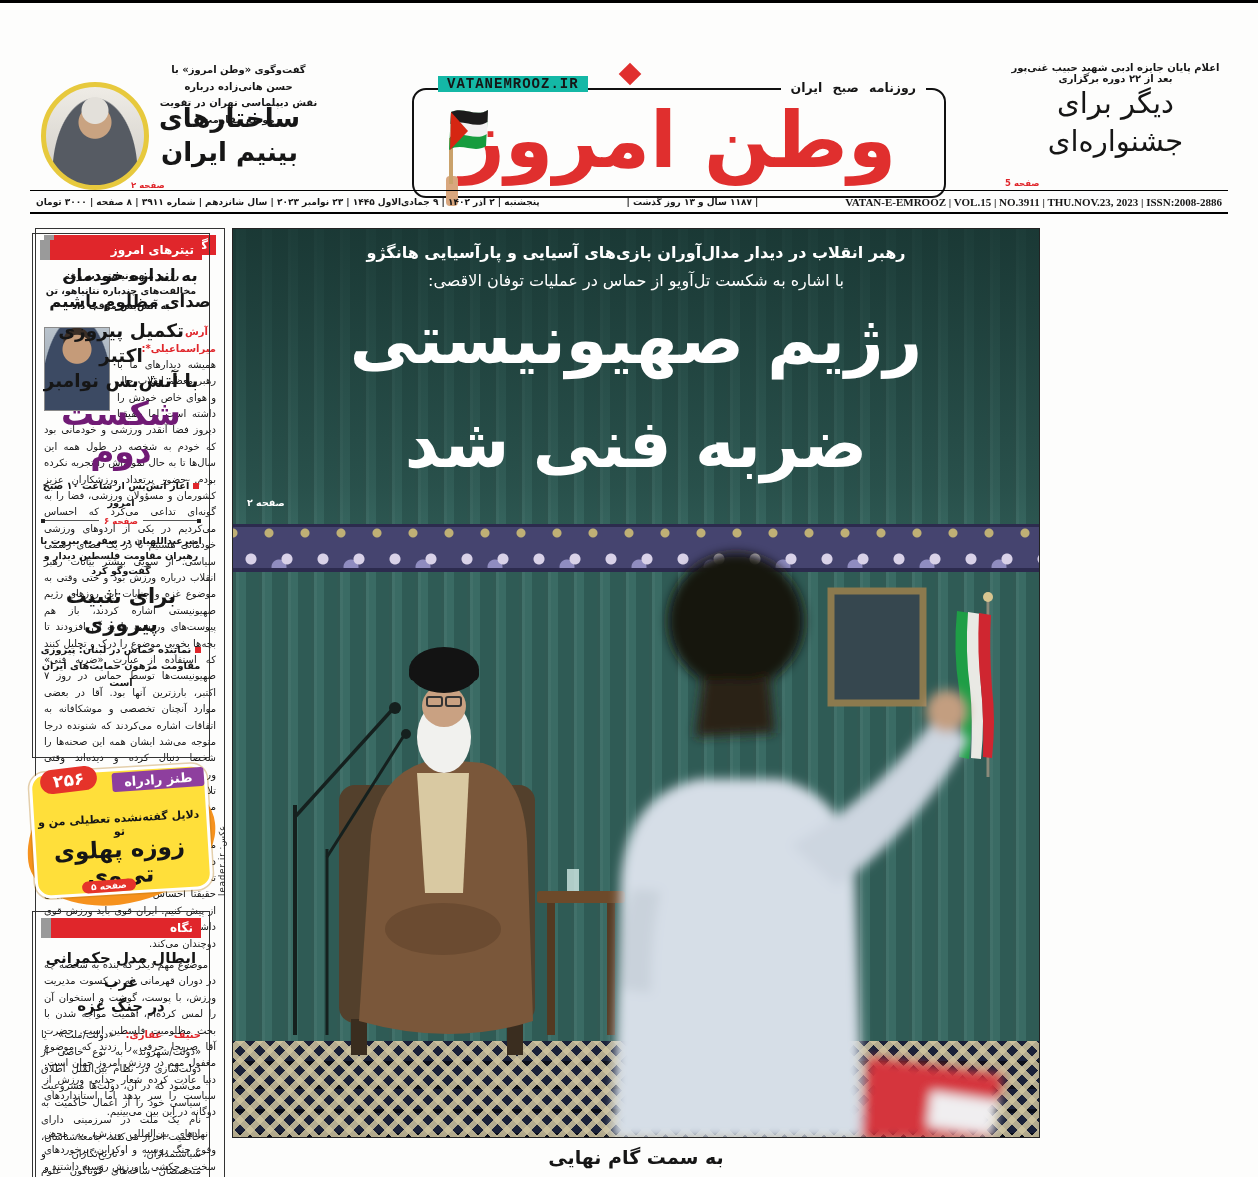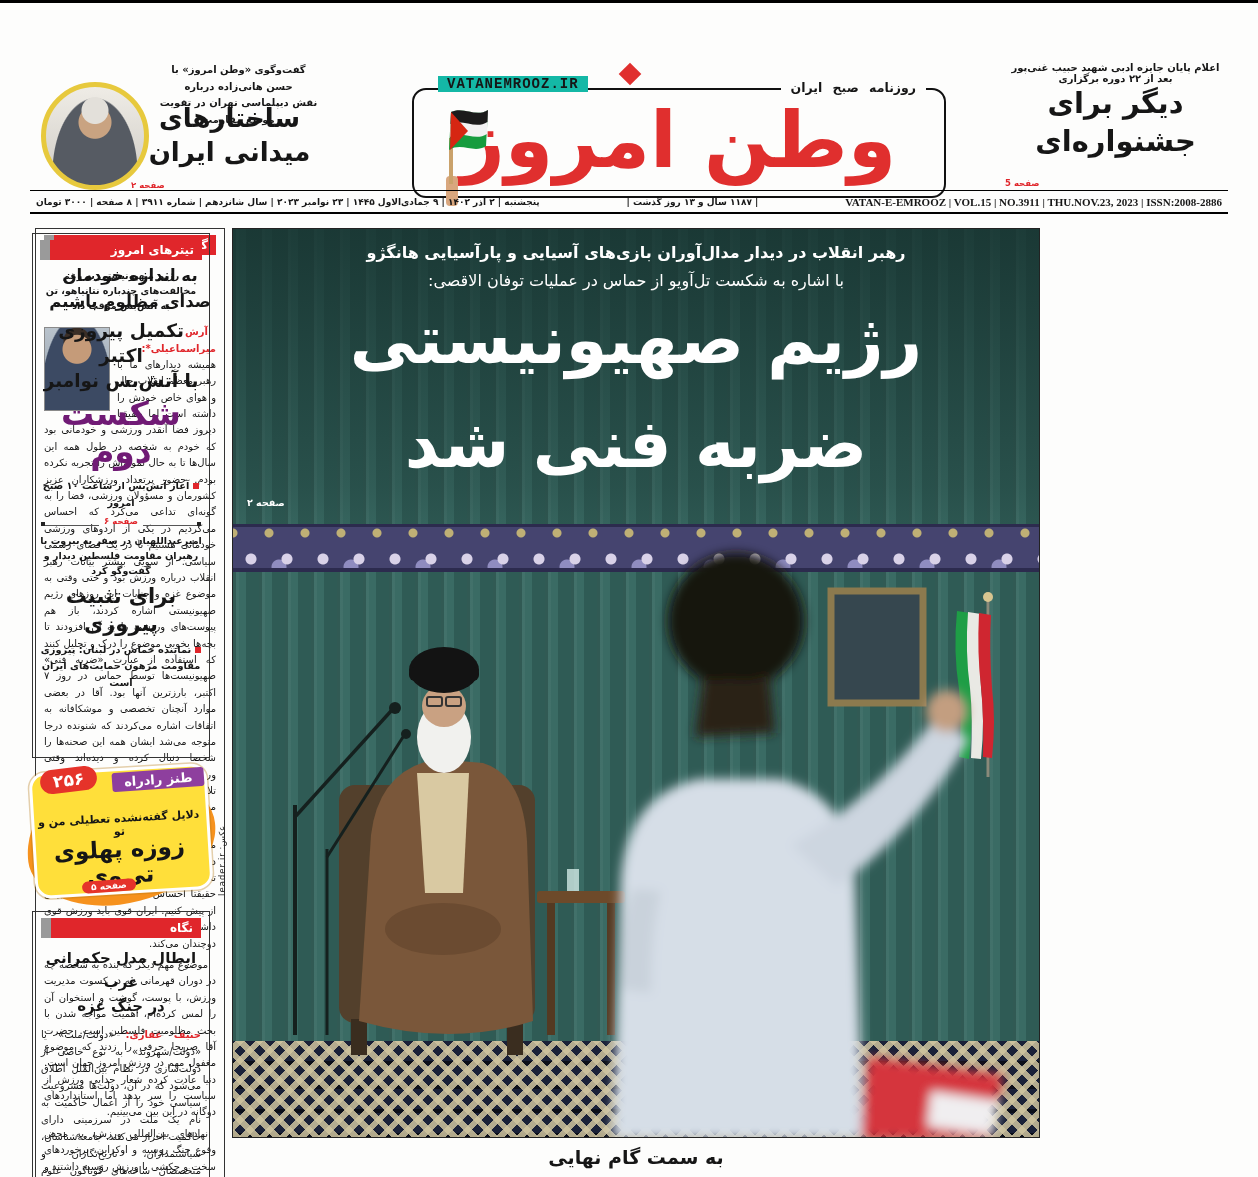--- a/index.html
+++ b/index.html
@@ -24,36 +24,36 @@
   .masthead { position:absolute; top:52px; left:300px; width:660px; height:152px; }
   .mh-box { position:absolute; left:112px; right:14px; top:36px; bottom:6px; border:2.5px solid #111; border-radius:14px; }
   .mh-site { position:absolute; top:24px; left:138px; background:#14b8a6; padding:0 9px; font-family:Liberation Mono, monospace; font-weight:bold; font-size:14px; letter-spacing:1px; direction:ltr; }
   .mh-tag { position:absolute; top:28px; right:34px; background:#fdfdfc; padding:0 10px; font-size:12.5px; font-weight:bold; word-spacing:6px; }
   .mh-orn { position:absolute; top:14px; left:50%; width:16px; height:16px; background:#e02f2e; transform:translateX(-50%) rotate(45deg); }
   .mh-logo { position:absolute; left:120px; right:24px; top:48px; font-size:78px; font-weight:900; color:#e02f2e; text-align:center; line-height:1.05; white-space:nowrap; }
   .mh-flag { position:absolute; left:116px; top:46px; }
 
   .promo-right { position:absolute; top:56px; left:1005px; right:32px; height:136px; }
   .pr-kicker { position:absolute; top:6px; right:0; left:0; font-size:10px; font-weight:bold; text-align:center; }
-  .pr-title { position:absolute; top:28px; right:0; left:0; font-size:29px; font-weight:700; line-height:1.32; text-align:center; }
+  .pr-title { position:absolute; top:28px; right:0; left:0; font-size:29px; font-weight:400; line-height:1.32; text-align:center; }
   .pr-page { position:absolute; bottom:4px; left:0; color:#e0262b; font-size:8.5px; font-weight:bold; }
 
   .datebar { position:absolute; top:190px; left:30px; width:1198px; height:24px;
     border-top:1.5px solid #000; border-bottom:2.5px solid #000;
     display:flex; align-items:center; justify-content:space-between; padding:0 6px; }
   .db-en { direction:ltr; font-family:"Liberation Serif", serif; font-weight:bold; font-size:11px; }
   .db-mid { font-size:9px; font-weight:bold; }
   .db-fa { font-size:9px; font-weight:bold; }
 
   
   .sechead { position:relative; height:20px; background:#e0262b; margin-bottom:8px; }
   .sechead .lbl { position:absolute; right:8px; top:0; line-height:20px; color:#fff; font-weight:bold; font-size:12px; }
   .sechead .gsq { position:absolute; left:-3px; top:0; width:13px; height:20px; background:#9a9a9a; border-left:3px solid #fdfdfc; }
 
-  .pagediv { display:flex; align-items:flex-end; margin:5px 1px 7px; }
+  .pagediv { display:flex; align-items:center; margin:5px 1px 7px; }
   .pagediv .dsq { width:4px; height:4px; background:#222; }
   .pagediv .dline { flex:1; border-top:1.2px solid #555; }
   .pagediv .dlbl { color:#e0262b; font-size:8.5px; font-weight:bold; padding:0 5px; }
 
   .bullet { font-size:9.8px; font-weight:bold; line-height:1.66; text-align:center; margin:2px 0; }
   .bsq { display:inline-block; width:6px; height:6px; background:#e0262b; margin-left:4px; }
 
   
   .leftcol { position:absolute; top:228px; right:1033px; left:35px; bottom:-2px; border:1.2px solid #333; padding:6px 8px; overflow:hidden; }
   .lc-title { font-size:16.5px; font-weight:900; line-height:1.55; text-align:center; margin:8px 0 10px; }
@@ -127,21 +127,21 @@
   <div class="topline"></div>
 
   <div class="promo-left">
     <div class="mugcircle"></div>
     <div class="pl-kicker">
       <div>گفت‌وگوی «وطن امروز» با حسن هانی‌زاده درباره</div>
       <div>نقش دیپلماسی تهران در تقویت موضع مقاومت</div>
     </div>
     <div class="pl-title">
       <div>ساختارهای</div>
-      <div>میدانی ایران</div>
+      <div>بینیم ایران</div>
     </div>
     <div class="pl-page">صفحه ۲</div>
   </div>
 
   <div class="masthead">
     <div class="mh-box"></div>
     <div class="mh-orn"></div>
     <div class="mh-logo">وطن امروز</div>
     <div class="mh-site">VATANEMROOZ.IR</div>
     <div class="mh-tag">روزنامه صبح ایران</div>

